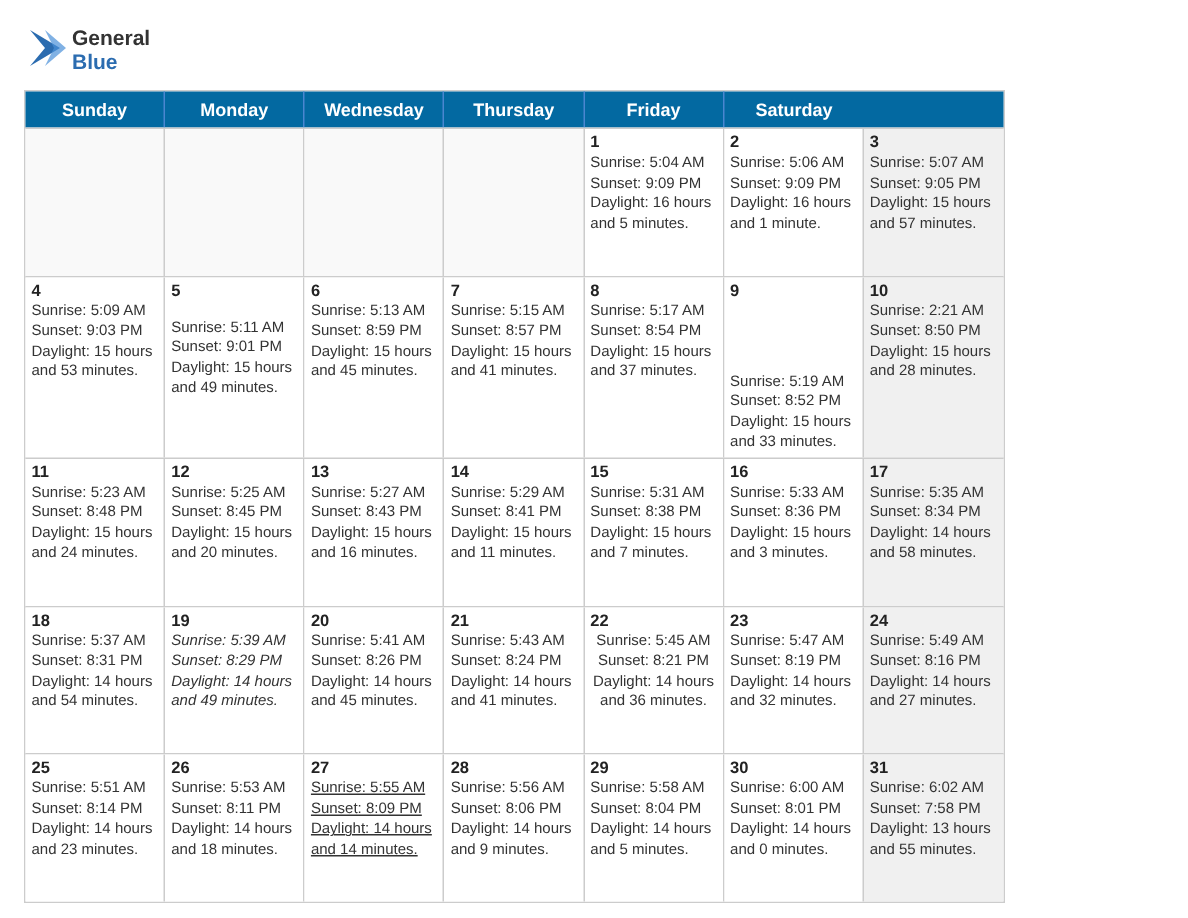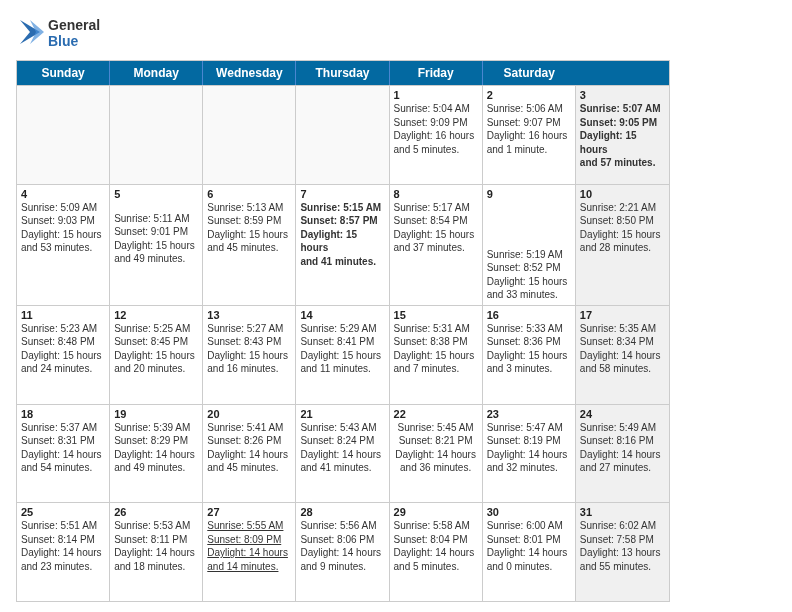--- a/index.html
+++ b/index.html
@@ -133,27 +133,27 @@
           <div class="cal-cell">
             <span class="day-num">1</span>
             <div class="cell-text" style="white-space: pre-line;">Sunrise: 5:04 AM
 Sunset: 9:09 PM
 Daylight: 16 hours
 and 5 minutes.</div>
           </div>
           <div class="cal-cell">
             <span class="day-num">2</span>
             <div class="cell-text" style="white-space: pre-line;">Sunrise: 5:06 AM
-Sunset: 9:07 PM
+Sunset: 9:09 PM
 Daylight: 16 hours
 and 1 minute.</div>
           </div>
           <div class="cal-cell shaded">
             <span class="day-num">3</span>
-            <div class="cell-text" style="white-space: pre-line; font-weight: bold;">Sunrise: 5:07 AM
+            <div class="cell-text" style="white-space: pre-line;">Sunrise: 5:07 AM
 Sunset: 9:05 PM
 Daylight: 15 hours
 and 57 minutes.</div>
           </div>
         </div>
         <div class="cal-row">
           <div class="cal-cell">
             <span class="day-num">4</span>
             <div class="cell-text" style="white-space: pre-line;">Sunrise: 5:09 AM
 Sunset: 9:03 PM
@@ -169,21 +169,21 @@
           </div>
           <div class="cal-cell">
             <span class="day-num">6</span>
             <div class="cell-text" style="white-space: pre-line;">Sunrise: 5:13 AM
 Sunset: 8:59 PM
 Daylight: 15 hours
 and 45 minutes.</div>
           </div>
           <div class="cal-cell">
             <span class="day-num">7</span>
-            <div class="cell-text" style="white-space: pre-line; font-weight: bold;">Sunrise: 5:15 AM
+            <div class="cell-text" style="white-space: pre-line;">Sunrise: 5:15 AM
 Sunset: 8:57 PM
 Daylight: 15 hours
 and 41 minutes.</div>
           </div>
           <div class="cal-cell">
             <span class="day-num">8</span>
             <div class="cell-text" style="white-space: pre-line;">Sunrise: 5:17 AM
 Sunset: 8:54 PM
 Daylight: 15 hours
 and 37 minutes.</div>
@@ -257,21 +257,21 @@
         <div class="cal-row">
           <div class="cal-cell">
             <span class="day-num">18</span>
             <div class="cell-text" style="white-space: pre-line;">Sunrise: 5:37 AM
 Sunset: 8:31 PM
 Daylight: 14 hours
 and 54 minutes.</div>
           </div>
           <div class="cal-cell">
             <span class="day-num">19</span>
-            <div class="cell-text" style="white-space: pre-line;">Sunrise: 5:39 AM
+            <div class="cell-text" style="white-space: pre-line; font-style: italic;">Sunrise: 5:39 AM
 Sunset: 8:29 PM
 Daylight: 14 hours
 and 49 minutes.</div>
           </div>
           <div class="cal-cell">
             <span class="day-num">20</span>
             <div class="cell-text" style="white-space: pre-line;">Sunrise: 5:41 AM
 Sunset: 8:26 PM
 Daylight: 14 hours
 and 45 minutes.</div>

